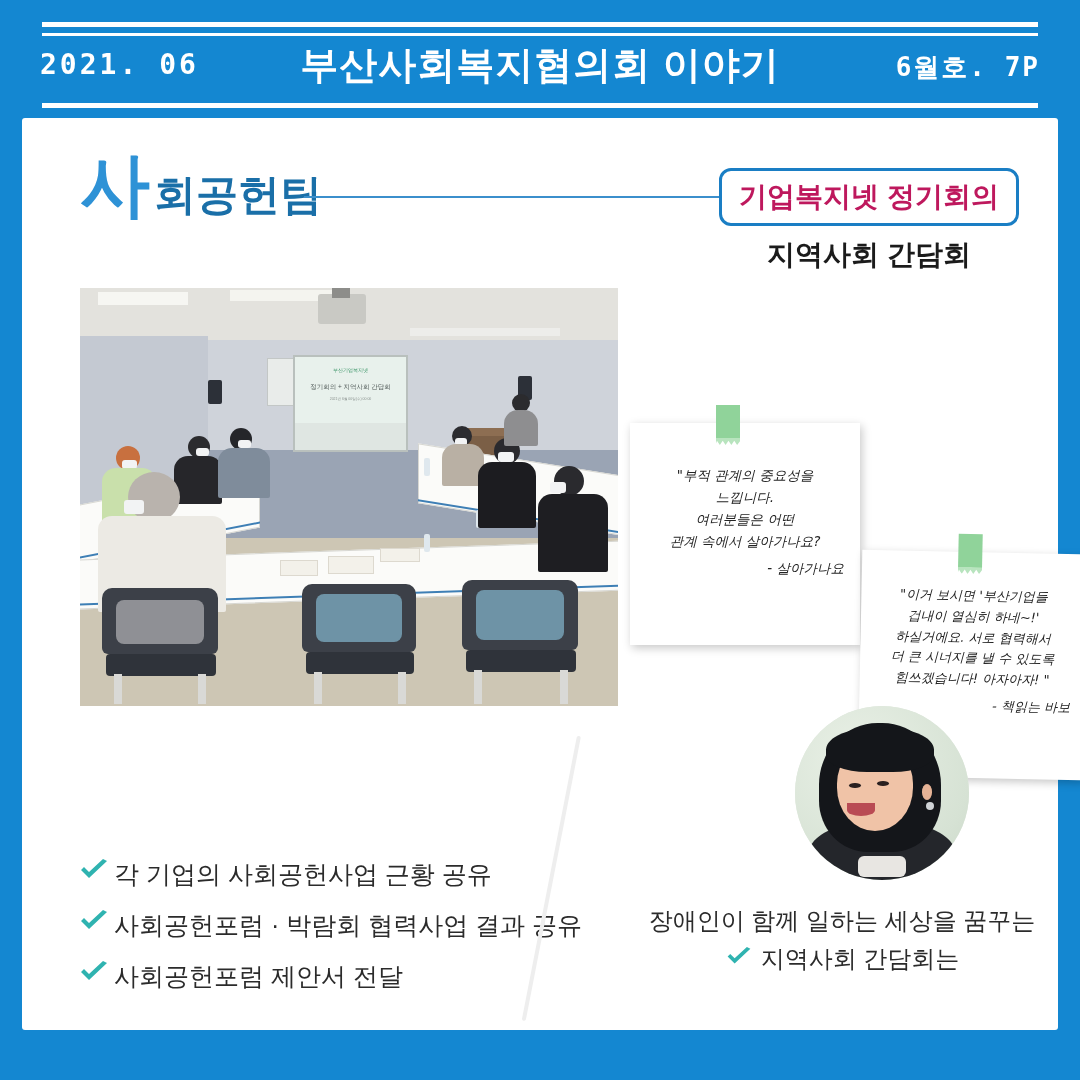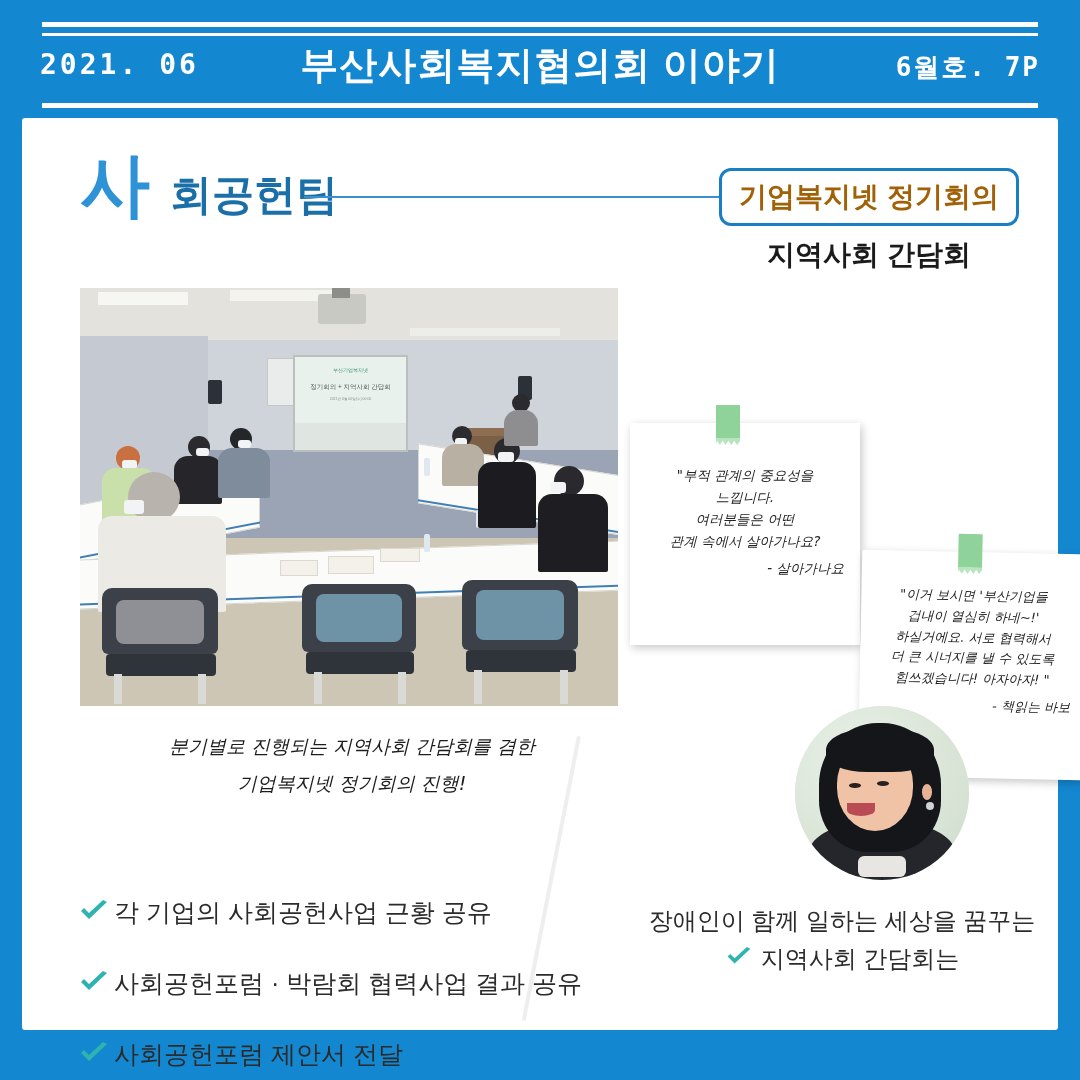--- a/index.html
+++ b/index.html
@@ -37,30 +37,30 @@
   
   .panel {
     position:absolute; left:22px; top:118px;
     width:1036px; height:912px;
     background:#ffffff; border-radius:3px;
   }
 
   
   .sec-title { position:absolute; left:58px; top:32px; display:flex; align-items:baseline; }
   .sec-big { font-size:70px; font-weight:bold; color:#2e92d6; line-height:1; }
-  .sec-rest { font-size:42px; font-weight:bold; color:#1a6fa8; line-height:1; margin-left:20px; }
+  .sec-rest { font-size:42px; font-weight:bold; color:#1a6fa8; line-height:1; margin-left:4px; }
   .sec-line { position:absolute; left:282px; top:78px; width:418px; height:2px; background:#3b8fcc; }
 
   
   .badge {
     position:absolute; left:697px; top:50px; width:300px; height:58px;
     border:3px solid #1a7ec4; border-radius:12px;
     display:flex; align-items:center; justify-content:center;
   }
-  .badge span { font-size:28px; font-weight:bold; color:#a16207; }
+  .badge span { font-size:28px; font-weight:bold; color:#be185d; }
   .subbadge {
     position:absolute; left:697px; top:118px; width:300px; text-align:center;
     font-size:28px; font-weight:bold; color:#1b1b1b;
   }
 
   
   .photo {
     position:absolute; left:58px; top:170px; width:538px; height:418px;
     overflow:hidden; background:#b9bec6;
   }
@@ -120,21 +120,21 @@
   
   .hand-cap {
     position:absolute; left:60px; top:610px; width:540px; text-align:center;
     font-family:"DejaVu Sans","Liberation Sans",sans-serif;
     font-size:19px; line-height:1.95; color:#1c1c1c; font-style:italic;
     white-space:pre-line;
   }
 
   
   .bullets { position:absolute; left:56px; top:740px; width:530px; }
-  .bullet { display:flex; align-items:center; margin-bottom:18px;margin-top:38px; }
+  .bullet { display:flex; align-items:flex-start; margin-bottom:18px; }
   .chk { width:36px; flex:0 0 36px; }
   .bullet-label { font-size:25px; color:#2b2b2b; }
 
   
   .divider {
     position:absolute; left:555px; top:618px;
     width:4px; height:290px; background:#eeeeee;
     transform:rotate(11deg); transform-origin:top center; border-radius:2px;
   }
 
@@ -308,22 +308,20 @@
 
     <div class="note note-b">
       <div class="tape tape-b"></div>
       <div class="note-txt"><span>"이거 보시면 '부산기업들
 겁내이 열심히 하네~!'
 하실거에요. 서로 협력해서
 더 큰 시너지를 낼 수 있도록
 힘쓰겠습니다! 아자아자! "</span><span class="note-sign">- 책읽는 바보</span></div>
     </div>
 
-    <div class="hand-cap">분기별로 진행되는 지역사회 간담회를 겸한
-기업복지넷 정기회의 진행!</div>
 
     <div class="bullets">
       <div class="bullet">
         <span class="chk">
           <svg width="32" height="24" viewBox="0 0 32 24">
               <path d="M3 12 L11 20 L29 3 L25 1 L11 14 L6 9 Z" fill="#2fb3b0"></path>
             </svg>
         </span>
         <span class="bullet-label">각 기업의 사회공헌사업 근황 공유</span>
       </div>

